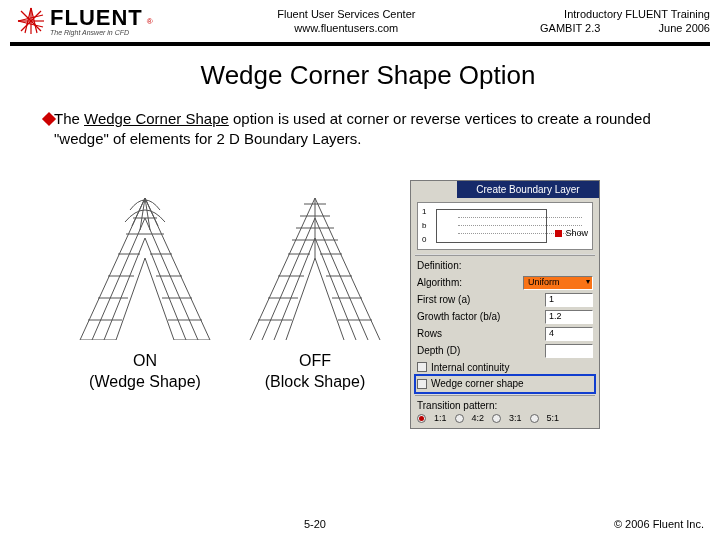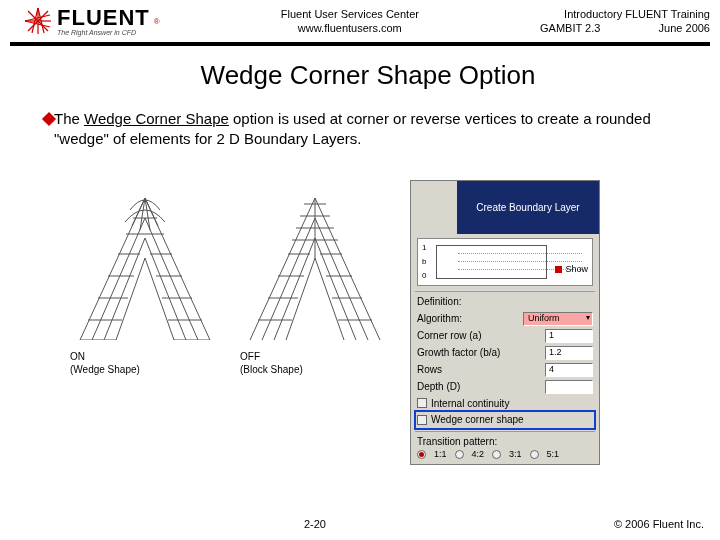--- a/index.html
+++ b/index.html
@@ -1,47 +1,47 @@
 <!DOCTYPE html>
 <html><head>
 <meta charset="utf-8">
 <style>
   * { box-sizing: border-box; margin: 0; padding: 0; }
   body { width: 720px; height: 540px; font-family: Arial, Helvetica, sans-serif; background: #fff; color: #000; position: relative; }
-  .header { display: flex; align-items: center; padding: 6px 10px 4px 3px; margin-left: 20px; }
+  .header { display: flex; align-items: center; padding: 6px 10px 4px 16px; }
   .logo { display: flex; align-items: center; gap: 4px; }
   .logo-mark svg { display: block; }
   .logo-text { display: flex; flex-direction: column; line-height: 1; }
   .logo-dot { color: #c00; font-size: 8px; }
   .brand { font-weight: bold; font-size: 22px; letter-spacing: 1px; }
   .hdr-center { flex: 1; text-align: center; font-size: 11px; line-height: 1.3; }
   .hdr-right { text-align: right; font-size: 11px; line-height: 1.3; min-width: 170px; }
   .tag { font-size: 7px; font-style: italic; color: #444; }
   .rule { height: 4px; background: #000; margin: 2px 10px 0 10px; }
   .title { text-align: center; font-size: 26px; margin: 14px 0 18px 16px; font-weight: normal; }
   .body { padding: 0 28px 0 44px; font-size: 15px; line-height: 1.35; }
   .bullet-row { display: flex; align-items: flex-start; }
   .dia { display: inline-block; width: 10px; height: 10px; background: #c00; transform: rotate(45deg); margin-top: 5px; flex: 0 0 10px; }
   .diagrams { display: flex; gap: 20px; margin: 30px 0 0 26px; align-items: flex-start; }
-  .diag-col { font-size: 10px; }
+  .diag-col { text-align: center; font-size: 16px; }
   .diag-col svg { display: block; margin: 0 auto 10px auto; }
   .panel { border: 1px solid #7a7a7a; width: 190px; font-size: 10px; background: #d8d6cd; }
-  .panel-title { text-align: center; font-size: 10px; background: #162a6a; color: #fff; padding: 20px 0; margin-left: 46px; }
+  .panel-title { text-align: center; font-size: 10px; background: #162a6a; color: #fff; padding: 2px 0; margin-left: 46px; }
   .panel-body { padding: 4px 6px; }
   .plot { background: #fff; border: 1px solid #888; height: 48px; margin: 0 0 4px 0; position: relative; }
   .plot-line { position: absolute; top: 6px; left: 18px; right: 45px; bottom: 6px; border: 1px solid #555; }
   .gl { position: absolute; left: 40px; right: 10px; border-top: 1px dotted #999; }
   .show { position: absolute; right: 4px; top: 24px; font-size: 9px; }
   .show::before { content: ""; display: inline-block; width: 7px; height: 7px; background: #c00; margin-right: 3px; vertical-align: middle; }
   .axis { position: absolute; left: 4px; font-size: 8px; }
   .sep { height: 2px; background: linear-gradient(#fff,#777); margin: 3px -2px; }
   .row { display: flex; align-items: center; margin: 3px 0; gap: 4px; }
   .lbl { flex: 1; }
   .inp { border: 1px solid #777; border-right-color:#fff; border-bottom-color:#fff; background: #fff; height: 14px; width: 48px; padding: 0 3px; font-size: 9px; display: inline-flex; align-items: center; }
-  .dd { border: 1px solid #777; border-right-color:#fff; border-bottom-color:#fff; background: #fca5a5; height: 14px; width: 70px; font-size: 9px; display: inline-flex; align-items: center; justify-content: space-between; padding: 0 2px 0 4px; }
+  .dd { border: 1px solid #777; border-right-color:#fff; border-bottom-color:#fff; background: #f97316; height: 14px; width: 70px; font-size: 9px; display: inline-flex; align-items: center; justify-content: space-between; padding: 0 2px 0 4px; }
   .chev { font-size: 8px; }
   .chk { width: 10px; height: 10px; border: 1px solid #666; background: #eee; display: inline-flex; align-items: center; justify-content: center; font-size: 8px; }
   .hl { outline: 2px solid #113ecf; outline-offset: 1px; }
   .radio { width: 9px; height: 9px; border: 1px solid #666; border-radius: 50%; display: inline-flex; align-items: center; justify-content: center; background: #eee; }
   .radio.on::after { content: ""; width: 5px; height: 5px; background: #b00; border-radius: 50%; display: block; }
   .trans { display: flex; gap: 8px; align-items: center; font-size: 9px; }
   .footer { position: absolute; bottom: 10px; left: 0; right: 0; display: flex; justify-content: space-between; font-size: 11px; padding: 0 16px; }
   .footer .c { flex: 1; text-align: center; }
 </style>
 </head>
@@ -158,21 +158,21 @@
         <div class="sep"></div>
         <div>Definition:</div>
         <div class="row">
           <span class="lbl">Algorithm:</span>
           <span class="dd">
               <span>Uniform</span>
               <span class="chev">▾</span>
             </span>
         </div>
         <div class="row">
-          <span class="lbl">Corner row (a)</span>
+          <span class="lbl">First row (a)</span>
           <span class="inp">1</span>
         </div>
         <div class="row">
           <span class="lbl">Growth factor (b/a)</span>
           <span class="inp">1.2</span>
         </div>
         <div class="row">
           <span class="lbl">Rows</span>
           <span class="inp">4</span>
         </div>
@@ -200,15 +200,15 @@
           <span class="radio"></span>
             <span>5:1</span>
         </div>
       </div>
     </div>
   </div>
 </div>
 
 <div class="footer">
   <span></span>
-  <span class="c">2-20</span>
+  <span class="c">5-20</span>
   <span>© 2006 Fluent Inc.</span>
 </div>
 
 </body></html>

